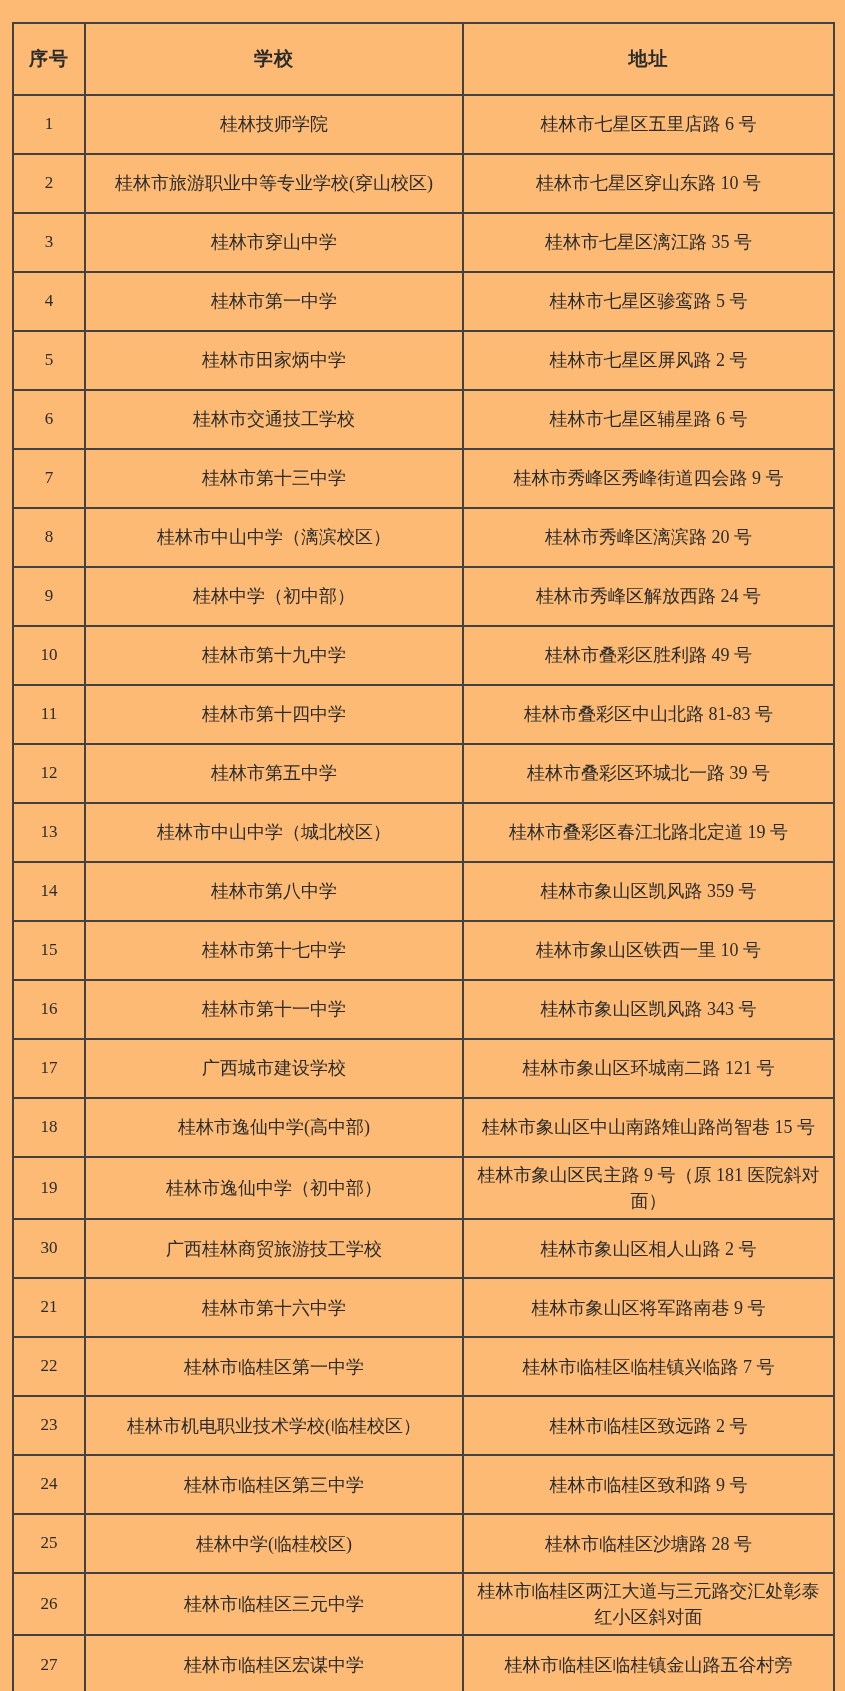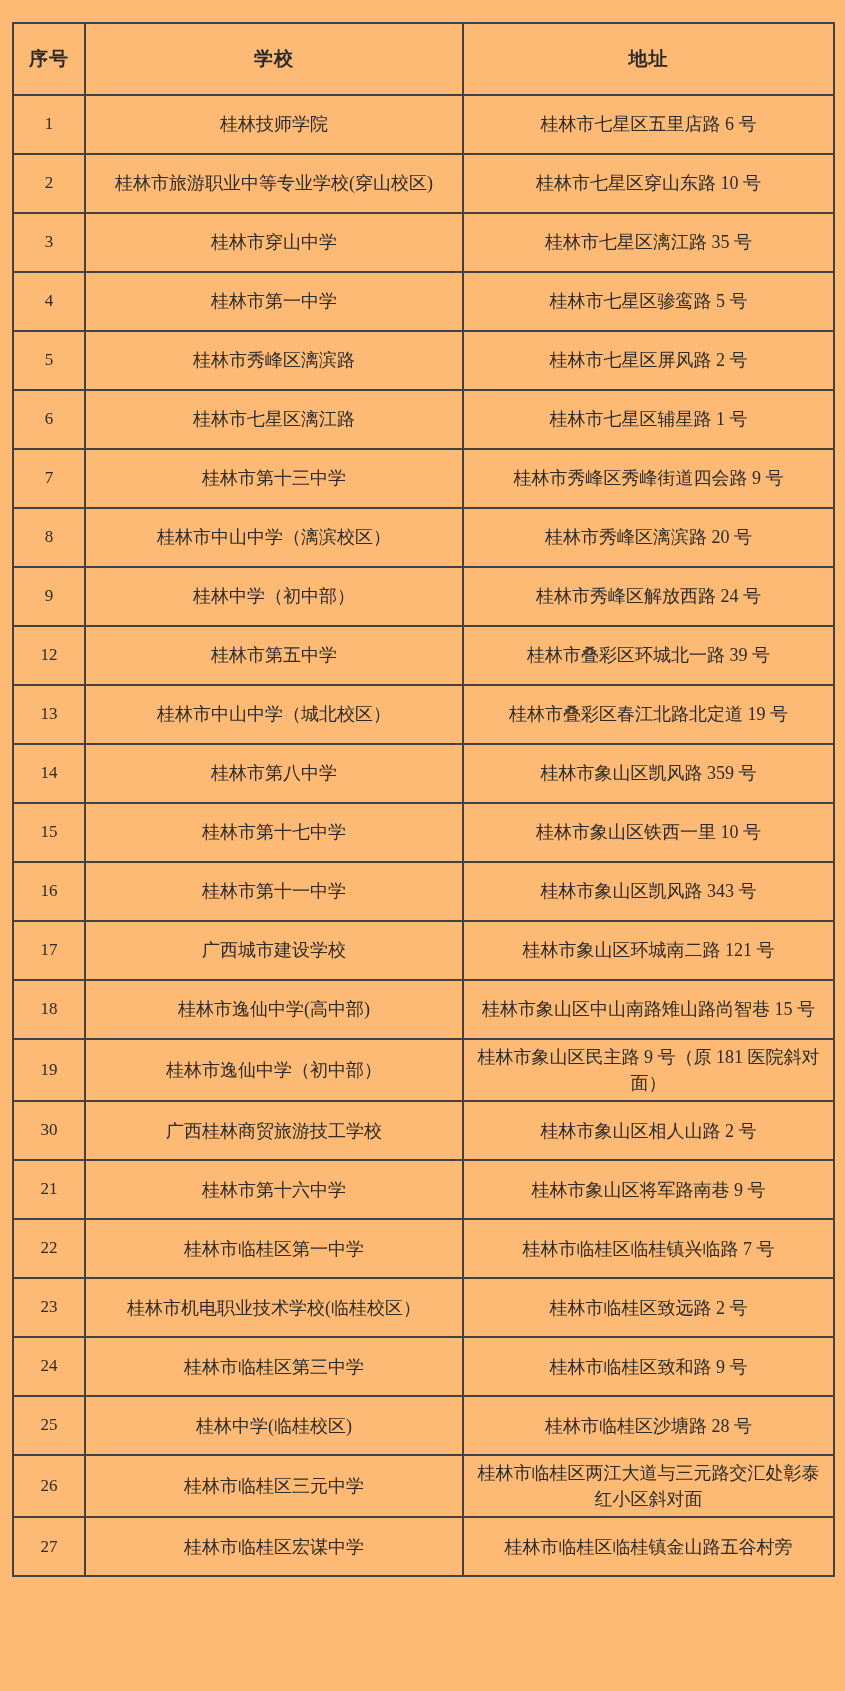--- a/index.html
+++ b/index.html
@@ -79,42 +79,52 @@
           <td>桂林市穿山中学</td>
           <td>桂林市七星区漓江路 35 号</td>
         </tr>
         <tr>
           <td class="num">4</td>
           <td>桂林市第一中学</td>
           <td>桂林市七星区骖鸾路 5 号</td>
         </tr>
         <tr>
           <td class="num">5</td>
-          <td>桂林市秀峰区漓滨路</td>
+          <td>桂林市田家炳中学</td>
           <td>桂林市七星区屏风路 2 号</td>
         </tr>
         <tr>
           <td class="num">6</td>
-          <td>桂林市七星区漓江路</td>
-          <td>桂林市七星区辅星路 1 号</td>
+          <td>桂林市交通技工学校</td>
+          <td>桂林市七星区辅星路 6 号</td>
         </tr>
         <tr>
           <td class="num">7</td>
           <td>桂林市第十三中学</td>
           <td>桂林市秀峰区秀峰街道四会路 9 号</td>
         </tr>
         <tr>
           <td class="num">8</td>
           <td>桂林市中山中学（漓滨校区）</td>
           <td>桂林市秀峰区漓滨路 20 号</td>
         </tr>
         <tr>
           <td class="num">9</td>
           <td>桂林中学（初中部）</td>
           <td>桂林市秀峰区解放西路 24 号</td>
+        </tr>
+        <tr>
+          <td class="num">10</td>
+          <td>桂林市第十九中学</td>
+          <td>桂林市叠彩区胜利路 49 号</td>
+        </tr>
+        <tr>
+          <td class="num">11</td>
+          <td>桂林市第十四中学</td>
+          <td>桂林市叠彩区中山北路 81-83 号</td>
         </tr>
         <tr>
           <td class="num">12</td>
           <td>桂林市第五中学</td>
           <td>桂林市叠彩区环城北一路 39 号</td>
         </tr>
         <tr>
           <td class="num">13</td>
           <td>桂林市中山中学（城北校区）</td>
           <td>桂林市叠彩区春江北路北定道 19 号</td>

